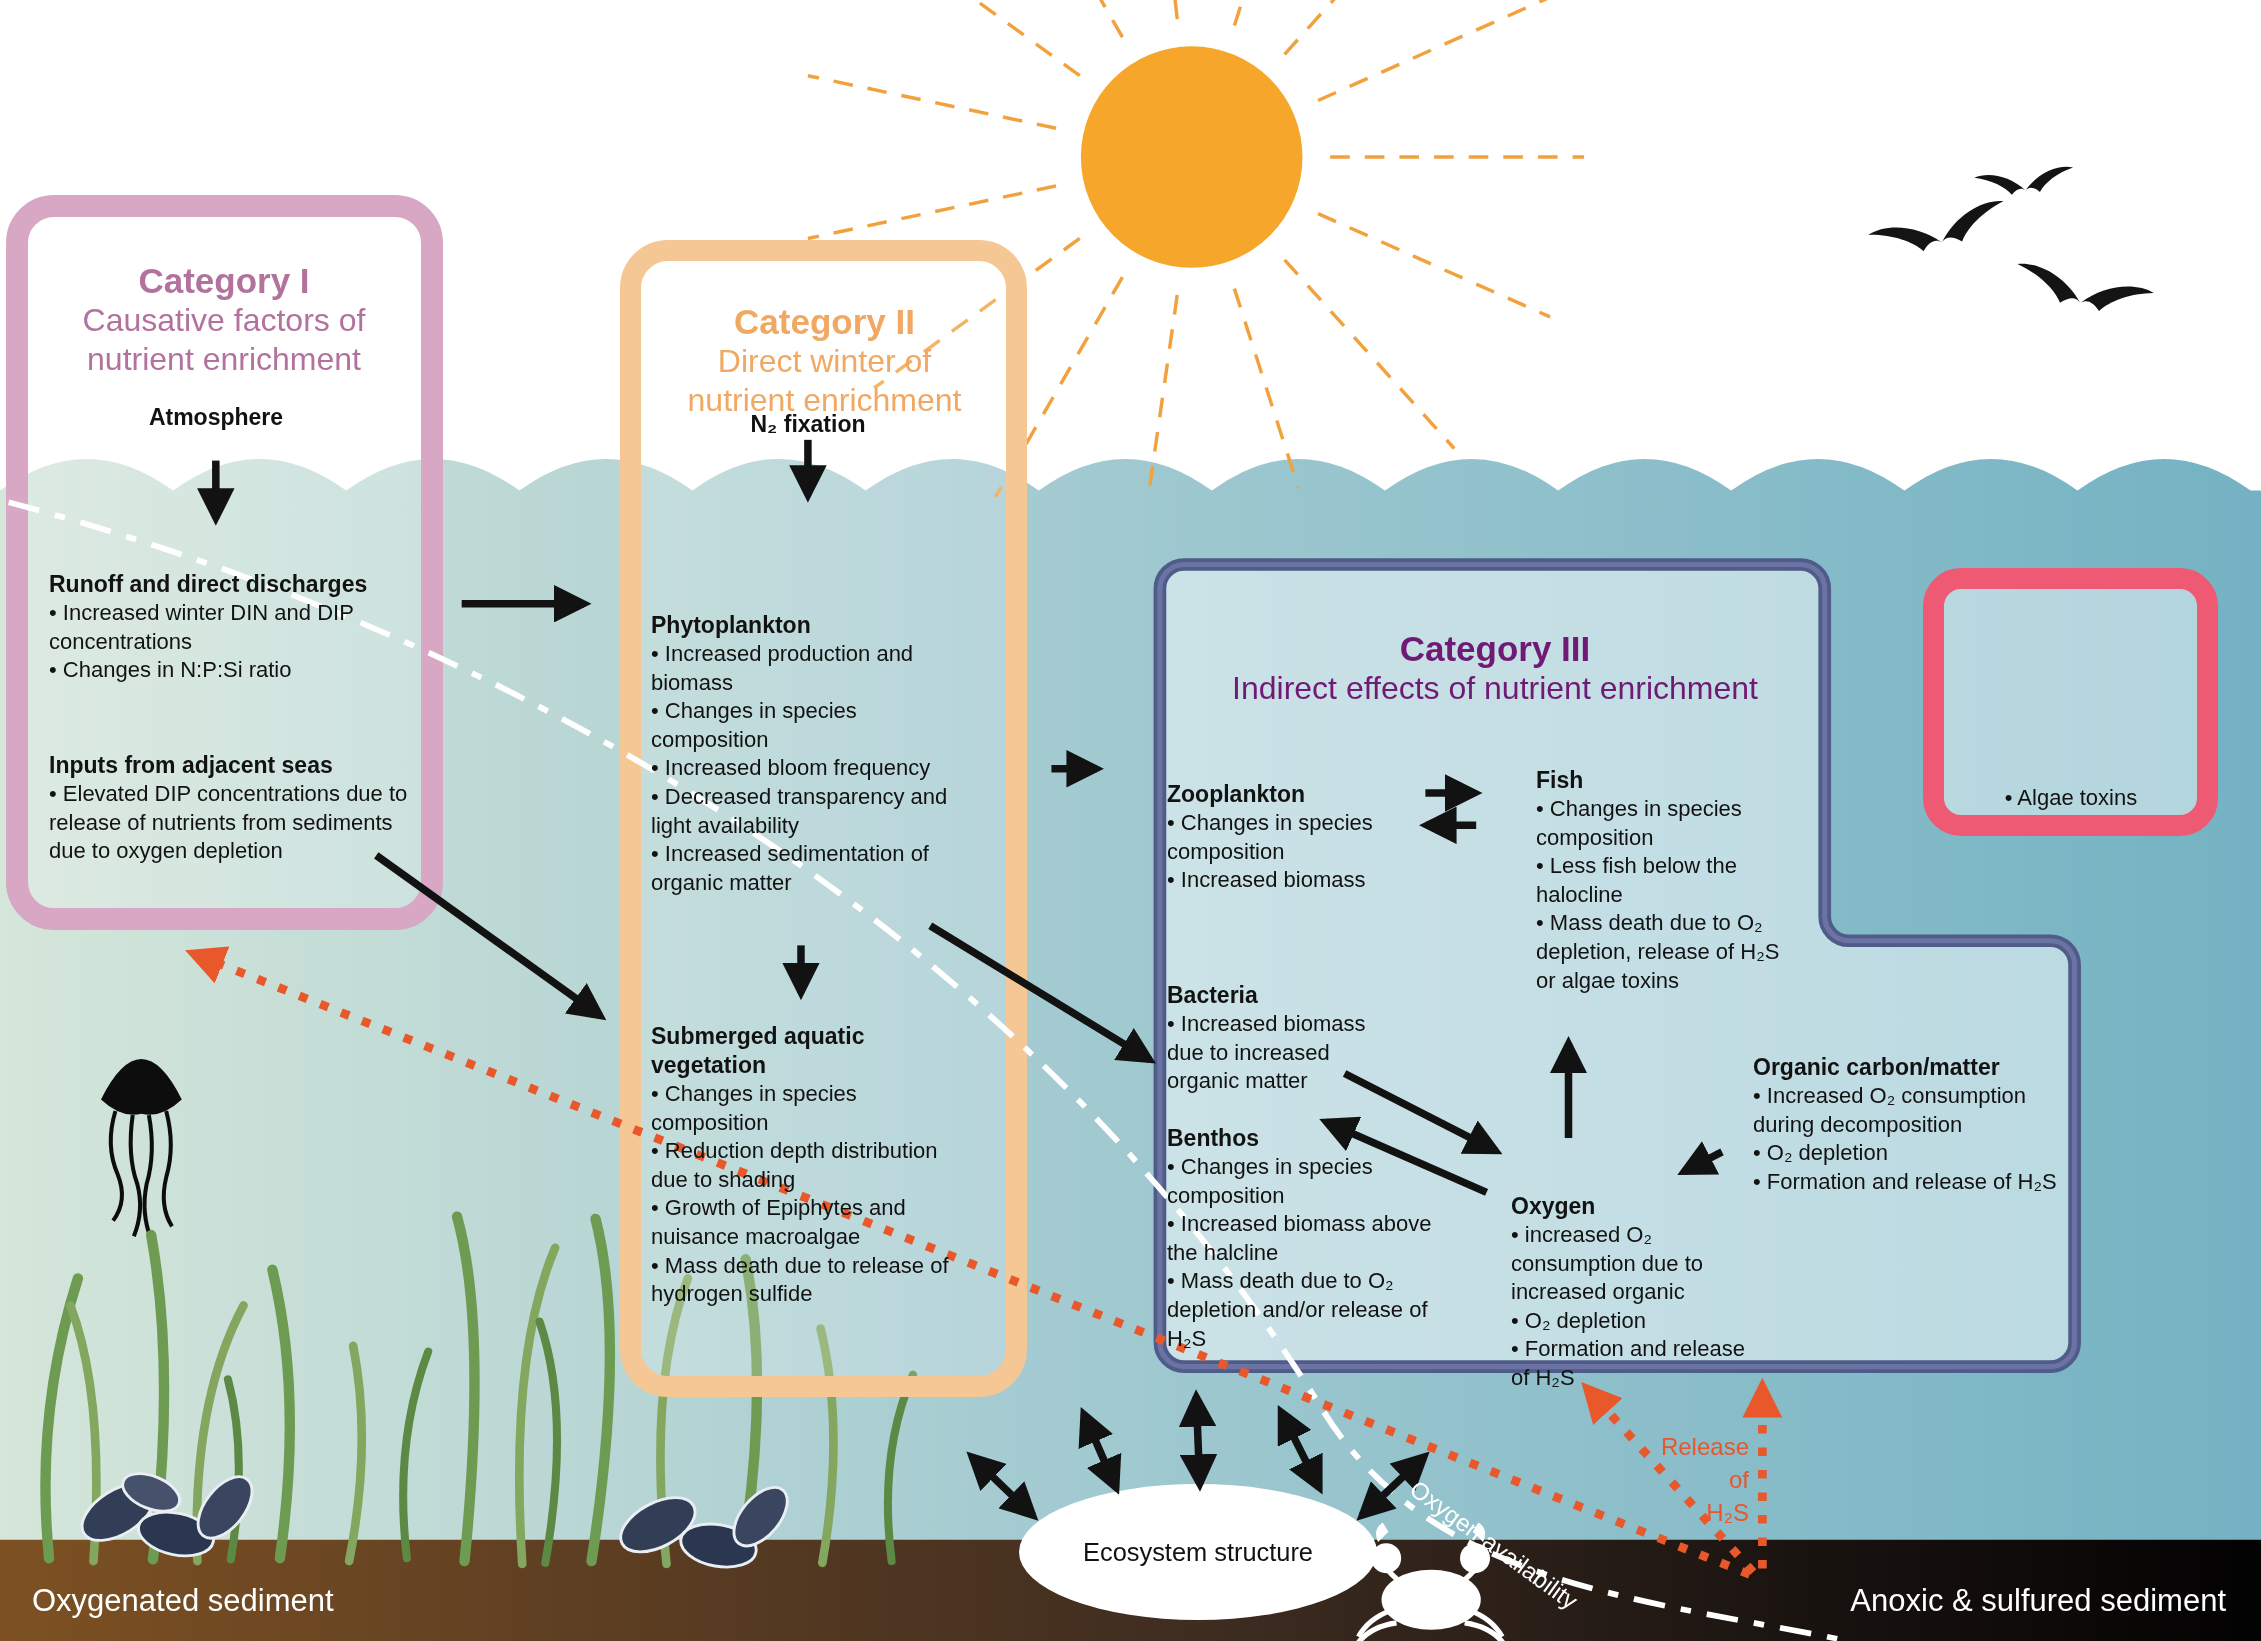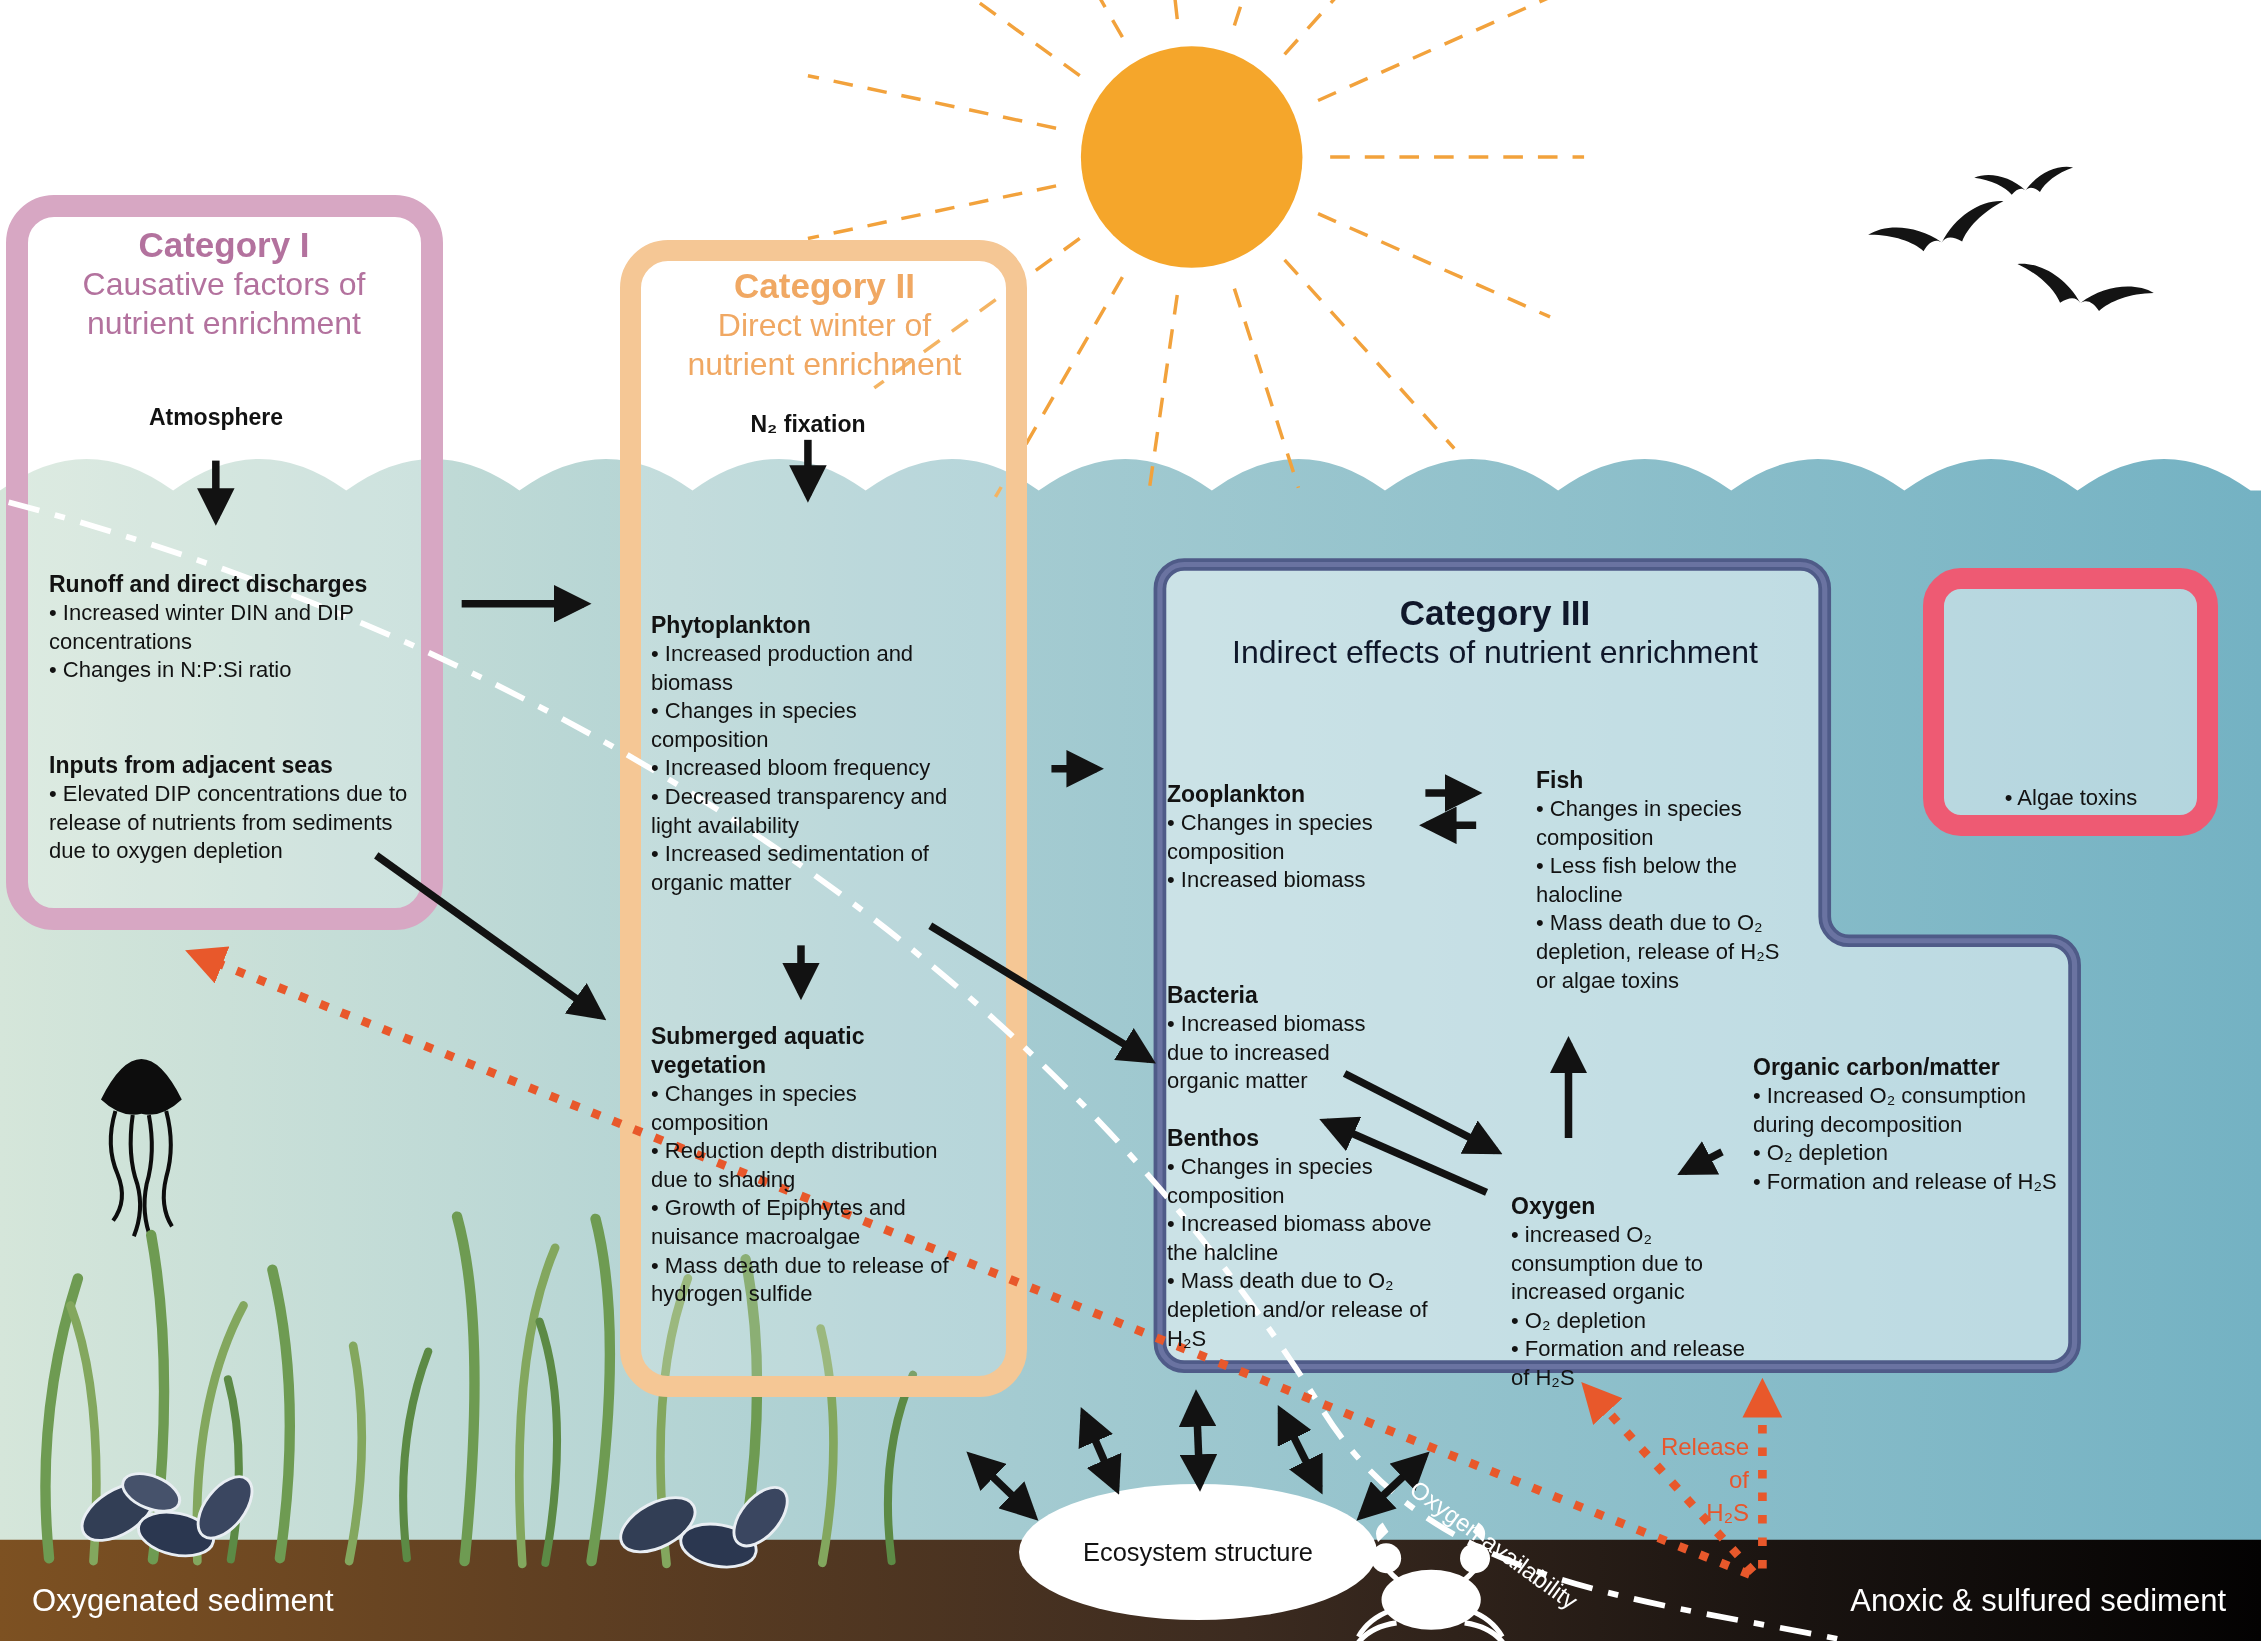--- a/index.html
+++ b/index.html
@@ -10,23 +10,23 @@
   
   .box{position:absolute;box-sizing:border-box;}
   .cat1{left:5.8px;top:195px;width:437px;height:735px;border:22px solid #d7a7c3;
         border-radius:48px;background:rgba(255,255,255,0.20);}
   .cat2{left:620px;top:240px;width:407px;height:1157px;border:21px solid #f5c795;
         border-radius:48px;background:rgba(255,255,255,0.20);}
   .cat4{left:1923px;top:568px;width:295px;height:268px;border:21px solid #ee5a73;
         border-radius:38px;background:rgba(255,255,255,0.45);}
   
   .title-wrap{position:absolute;text-align:center;}
-  .t1{font-weight:bold;font-size:35px;line-height:1.1;}
+  .t1{font-weight:bold;font-size:35px;line-height:1.1;margin-top:36px;}
   .t2{font-size:32px;line-height:1.22;}
-  .c1col{color:#b3729e;} .c2col{color:#f0a863;} .c3col{color:#0f172a;} .c4col{color:#e9546e;}
+  .c1col{color:#b3729e;} .c2col{color:#f0a863;} .c3col{color:#701a75;} .c4col{color:#e9546e;}
   .tw1{left:51px;top:226px;width:346px;}
   .tw2{left:661px;top:267px;width:327px;}
   .tw3{left:1189px;top:594px;width:612px;}
   .tw4{left:1961px;top:613px;width:220px;}
   .tw4 .t1{font-size:32px;} .tw4 .t2{font-size:30px;}
   
   .tb{position:absolute;color:#121212;}
   .h{font-weight:bold;font-size:23px;line-height:1.26;}
   .b{font-size:22px;line-height:1.30;}
   .lbl{position:absolute;color:#121212;font-weight:bold;font-size:23px;text-align:center;}

